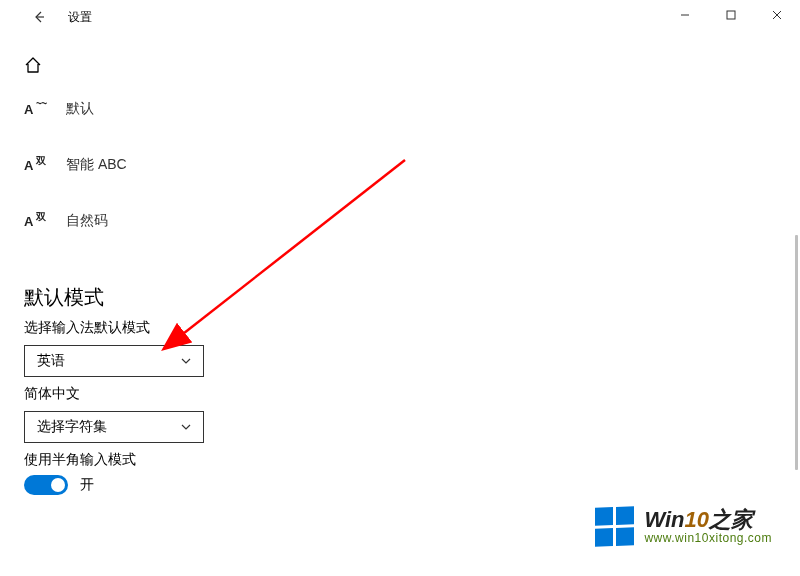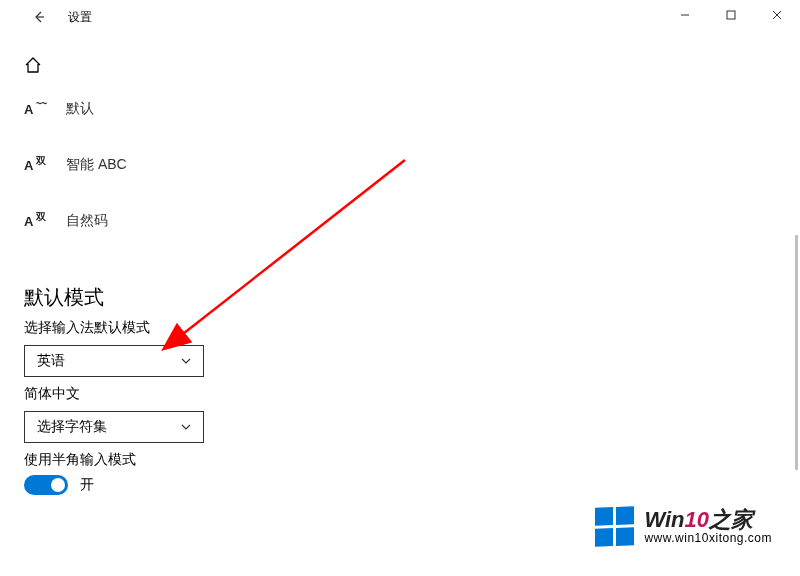--- a/index.html
+++ b/index.html
@@ -179,24 +179,24 @@
     display: flex;
     flex-direction: column;
     line-height: 1.1;
   }
   .wm-main {
     font-size: 22px;
     font-weight: 600;
     font-style: italic;
     color: #222;
   }
-  .wm-main .accent { color: #be185d; font-style: italic; }
+  .wm-main .accent { color: #a16207; font-style: italic; }
   .wm-sub {
     font-size: 12px;
-    color: #000000;
+    color: #4d7c0f;
     letter-spacing: 0.5px;
   }
 </style>
 </head>
 <body>
 
 <div class="titlebar">
   <div class="back">
     <svg width="14" height="14" viewBox="0 0 14 14">
       <path d="M9 2 L4 7 L9 12" stroke="#333" stroke-width="1.2" fill="none"></path>

